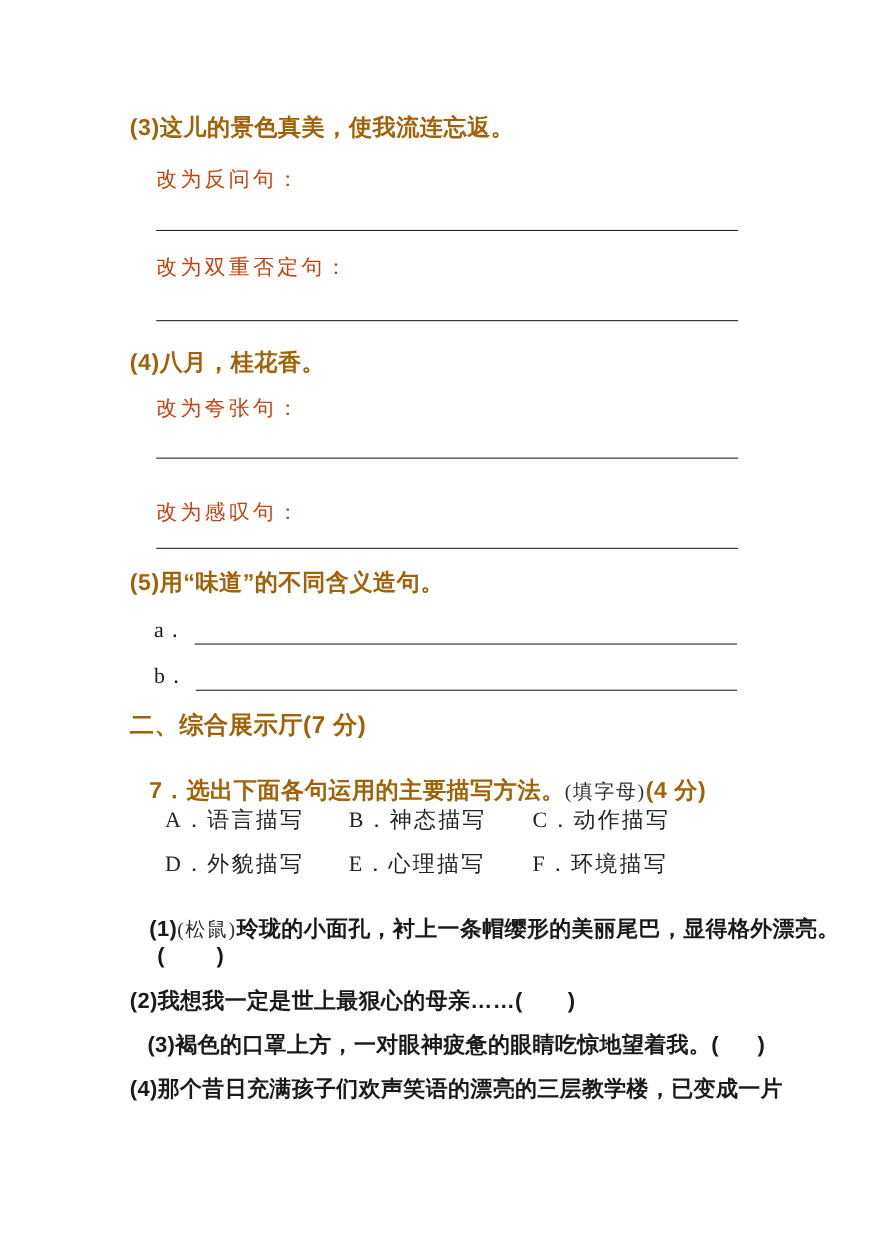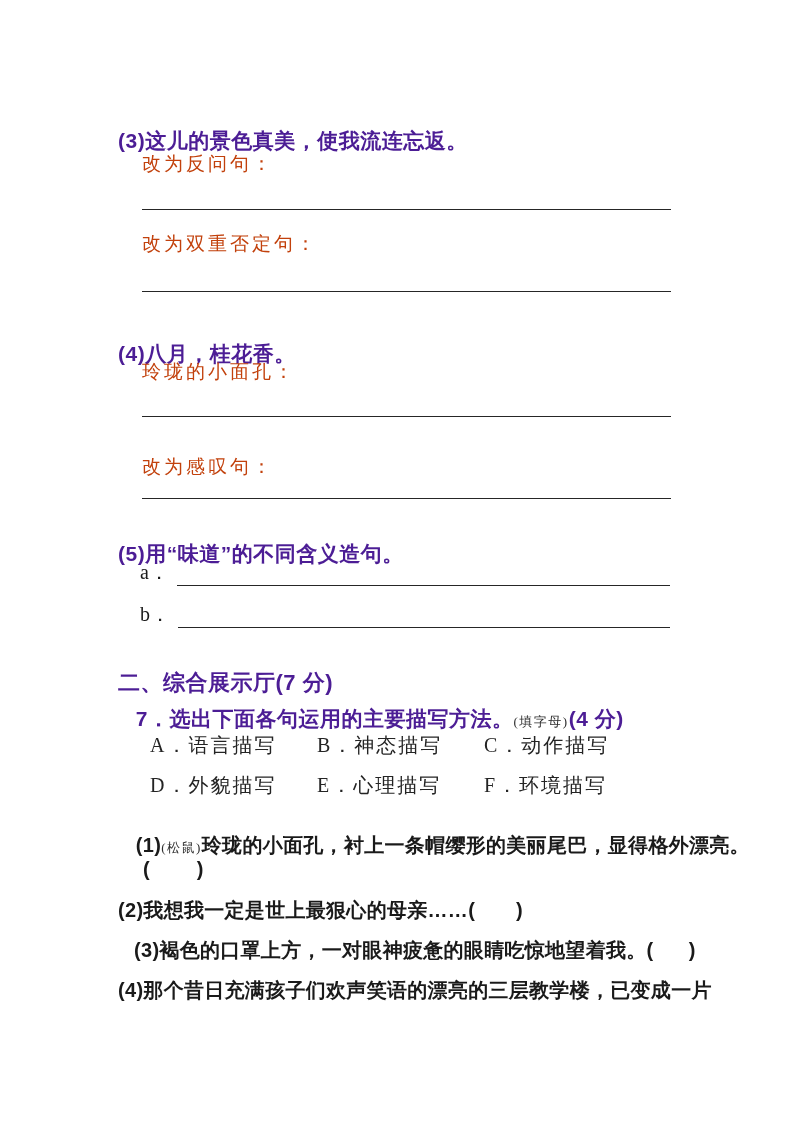--- a/index.html
+++ b/index.html
@@ -13,42 +13,41 @@
   }
   .line {
     position: absolute;
     white-space: pre;
     line-height: 1.2;
   }
   .t-main {
     font-family: "Liberation Sans", sans-serif;
     font-weight: 600;
     font-size: 21px;
-    color: #4c1d95;
+    color: #a16207;
     letter-spacing: 0.5px;
-    margin-top: 24px;
   }
   .t-main-sm {
     font-family: "Liberation Sans", sans-serif;
     font-weight: 600;
     font-size: 20px;
     color: #1a1a1a;
     letter-spacing: 0.3px;
   }
   .t-kai {
     font-family: "Liberation Serif", serif;
     font-weight: 400;
     font-size: 19px;
     color: #c2410c;
     letter-spacing: 3px;
   }
   .t-kai-inline {
     font-family: "Liberation Serif", serif;
     font-weight: 400;
-    font-size: 13px;
+    font-size: 18px;
     color: #2d2d2d;
     letter-spacing: 1.5px;
   }
   .t-opt {
     font-family: "Liberation Serif", serif;
     font-weight: 400;
     font-size: 20px;
     color: #242424;
     letter-spacing: 2px;
   }
@@ -87,21 +86,21 @@
 
 <div class="page">
 
   <div class="line t-main" style="top:104px;left:118px;">(3)这儿的景色真美，使我流连忘返。</div>
   <div class="line t-kai" style="top:153px;left:142px;">改为反问句：</div>
   <div class="rule" style="top:209px;left:142px;width:529px;"></div>
   <div class="line t-kai" style="top:233px;left:142px;">改为双重否定句：</div>
   <div class="rule" style="top:291px;left:142px;width:529px;"></div>
 
   <div class="line t-main" style="top:317px;left:118px;">(4)八月，桂花香。</div>
-  <div class="line t-kai" style="top:361px;left:142px;">玲珑的小面孔：</div>
+  <div class="line t-kai" style="top:361px;left:142px;">改为夸张句：</div>
   <div class="rule" style="top:416px;left:142px;width:529px;"></div>
   <div class="line t-kai" style="top:440px;left:142px;margin-top:16px;">改为感叹句：</div>
   <div class="rule" style="top:498px;left:142px;width:529px;"></div>
 
   <div class="line t-main" style="top:517px;left:118px;">(5)用“味道”的不同含义造句。</div>
   <div class="ab-row" style="top:564px;left:140px;width:530px;">
     <span class="t-ab">a．</span>
     <span class="fill-line"></span>
   </div>
   <div class="ab-row" style="top:606px;left:140px;width:530px;">

